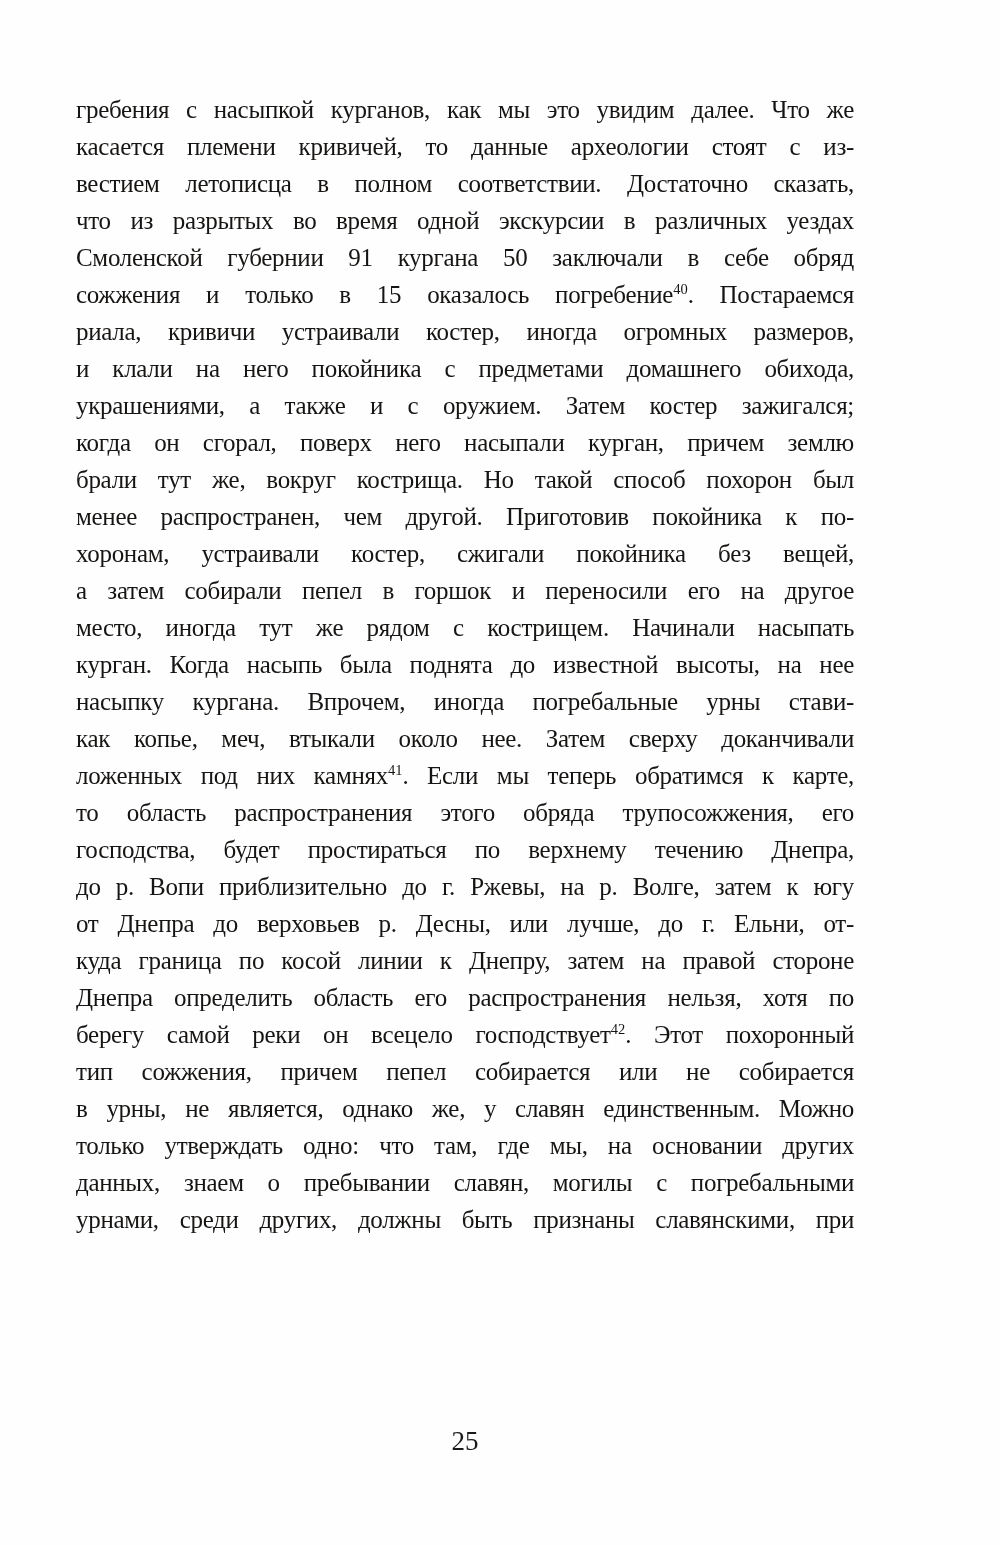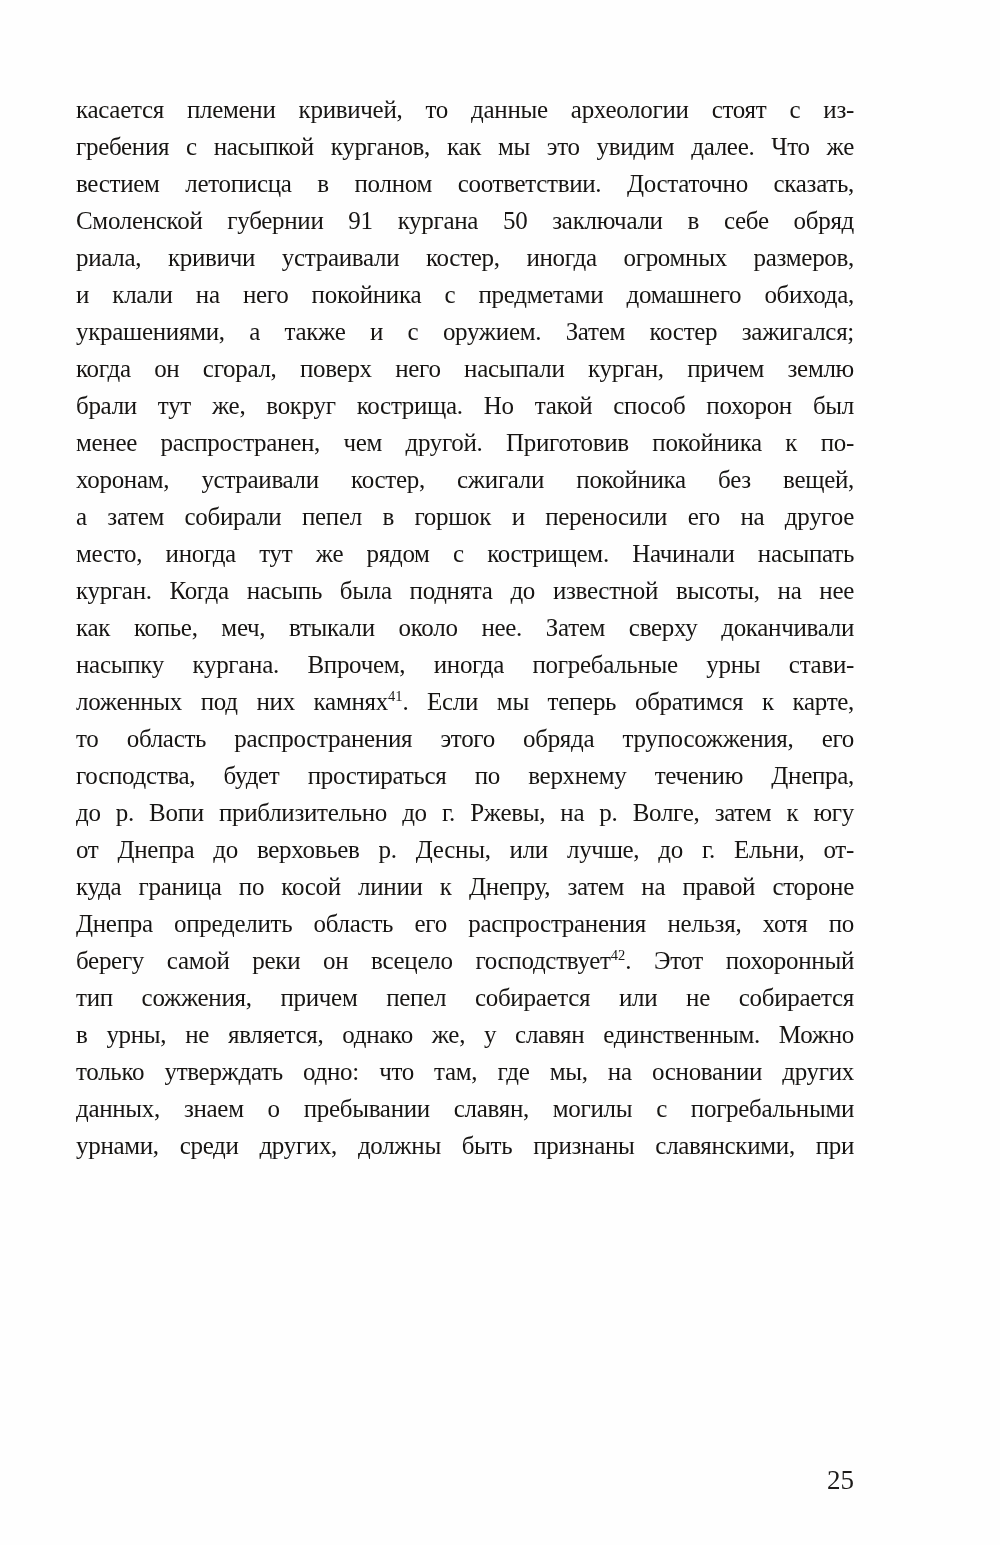--- a/index.html
+++ b/index.html
@@ -33,49 +33,51 @@
   }
   .line sup {
     font-size: 0.58em;
     line-height: 0;
     vertical-align: super;
     letter-spacing: 0;
   }
   .page-number {
     position: absolute;
     left: 76px;
-    top: 1463px;
+    top: 1424px;
     width: 778px;
-    text-align: right;
+    text-align: center;
     font-size: 27px;
     line-height: 34px;
     color: #1c1a18;
   }
 </style>
 </head>
 <body>
 
 <div class="page">
   <div class="text-block">
+      <div class="line">гребения с насыпкой курганов, как мы это увидим далее. Что же</div>
       <div class="line">касается племени кривичей, то данные археологии стоят с из-</div>
-      <div class="line">гребения с насыпкой курганов, как мы это увидим далее. Что же</div>
       <div class="line">вестием летописца в полном соответствии. Достаточно сказать,</div>
+      <div class="line">что из разрытых во время одной экскурсии в различных уездах</div>
       <div class="line">Смоленской губернии 91 кургана 50 заключали в себе обряд</div>
+      <div class="line">сожжения и только в 15 оказалось погребение<sup>40</sup>. Постараемся</div>
       <div class="line">риала, кривичи устраивали костер, иногда огромных размеров,</div>
       <div class="line">и клали на него покойника с предметами домашнего обихода,</div>
       <div class="line">украшениями, а также и с оружием. Затем костер зажигался;</div>
       <div class="line">когда он сгорал, поверх него насыпали курган, причем землю</div>
       <div class="line">брали тут же, вокруг кострища. Но такой способ похорон был</div>
       <div class="line">менее распространен, чем другой. Приготовив покойника к по-</div>
       <div class="line">хоронам, устраивали костер, сжигали покойника без вещей,</div>
       <div class="line">а затем собирали пепел в горшок и переносили его на другое</div>
       <div class="line">место, иногда тут же рядом с кострищем. Начинали насыпать</div>
       <div class="line">курган. Когда насыпь была поднята до известной высоты, на нее</div>
+      <div class="line">насыпку кургана. Впрочем, иногда погребальные урны стави-</div>
       <div class="line">как копье, меч, втыкали около нее. Затем сверху доканчивали</div>
-      <div class="line">насыпку кургана. Впрочем, иногда погребальные урны стави-</div>
       <div class="line">ложенных под них камнях<sup>41</sup>. Если мы теперь обратимся к карте,</div>
       <div class="line">то область распространения этого обряда трупосожжения, его</div>
       <div class="line">господства, будет простираться по верхнему течению Днепра,</div>
       <div class="line">до р. Вопи приблизительно до г. Ржевы, на р. Волге, затем к югу</div>
       <div class="line">от Днепра до верховьев р. Десны, или лучше, до г. Ельни, от-</div>
       <div class="line">куда граница по косой линии к Днепру, затем на правой стороне</div>
       <div class="line">Днепра определить область его распространения нельзя, хотя по</div>
       <div class="line">берегу самой реки он всецело господствует<sup>42</sup>. Этот похоронный</div>
       <div class="line">тип сожжения, причем пепел собирается или не собирается</div>
       <div class="line">в урны, не является, однако же, у славян единственным. Можно</div>

